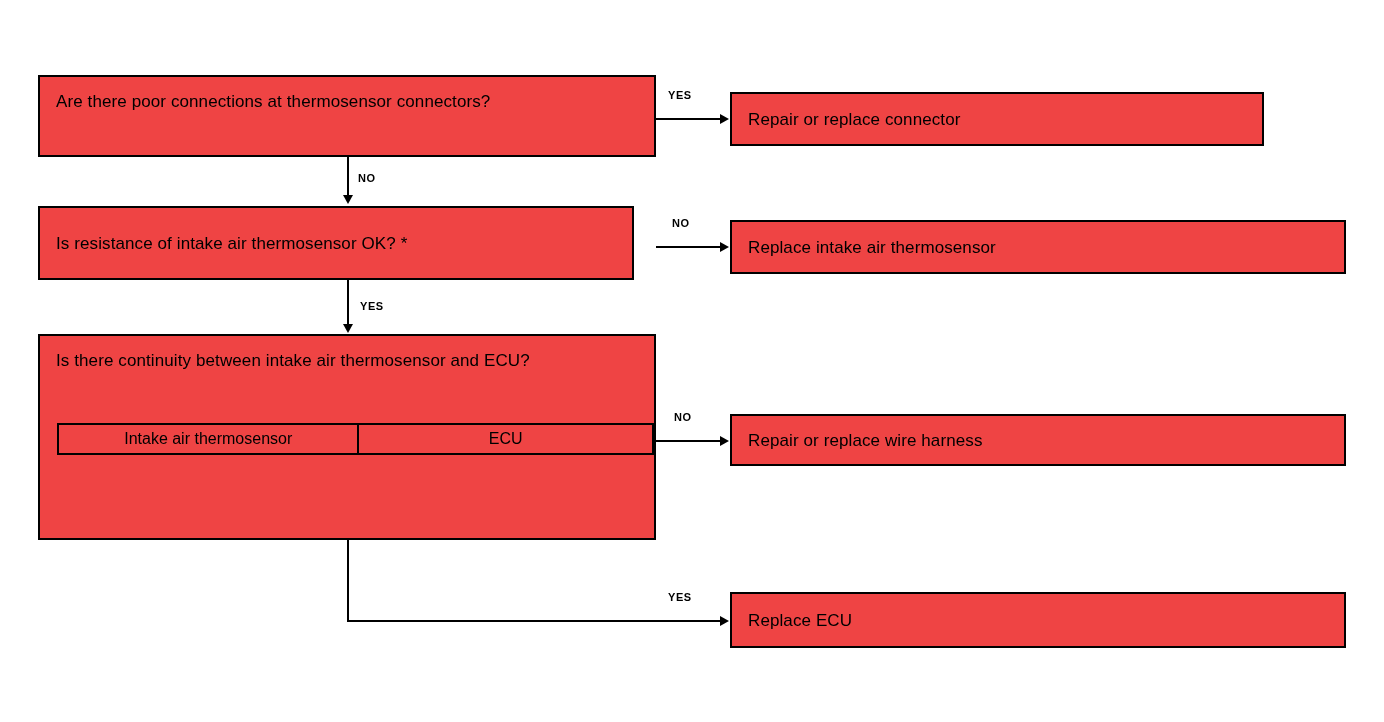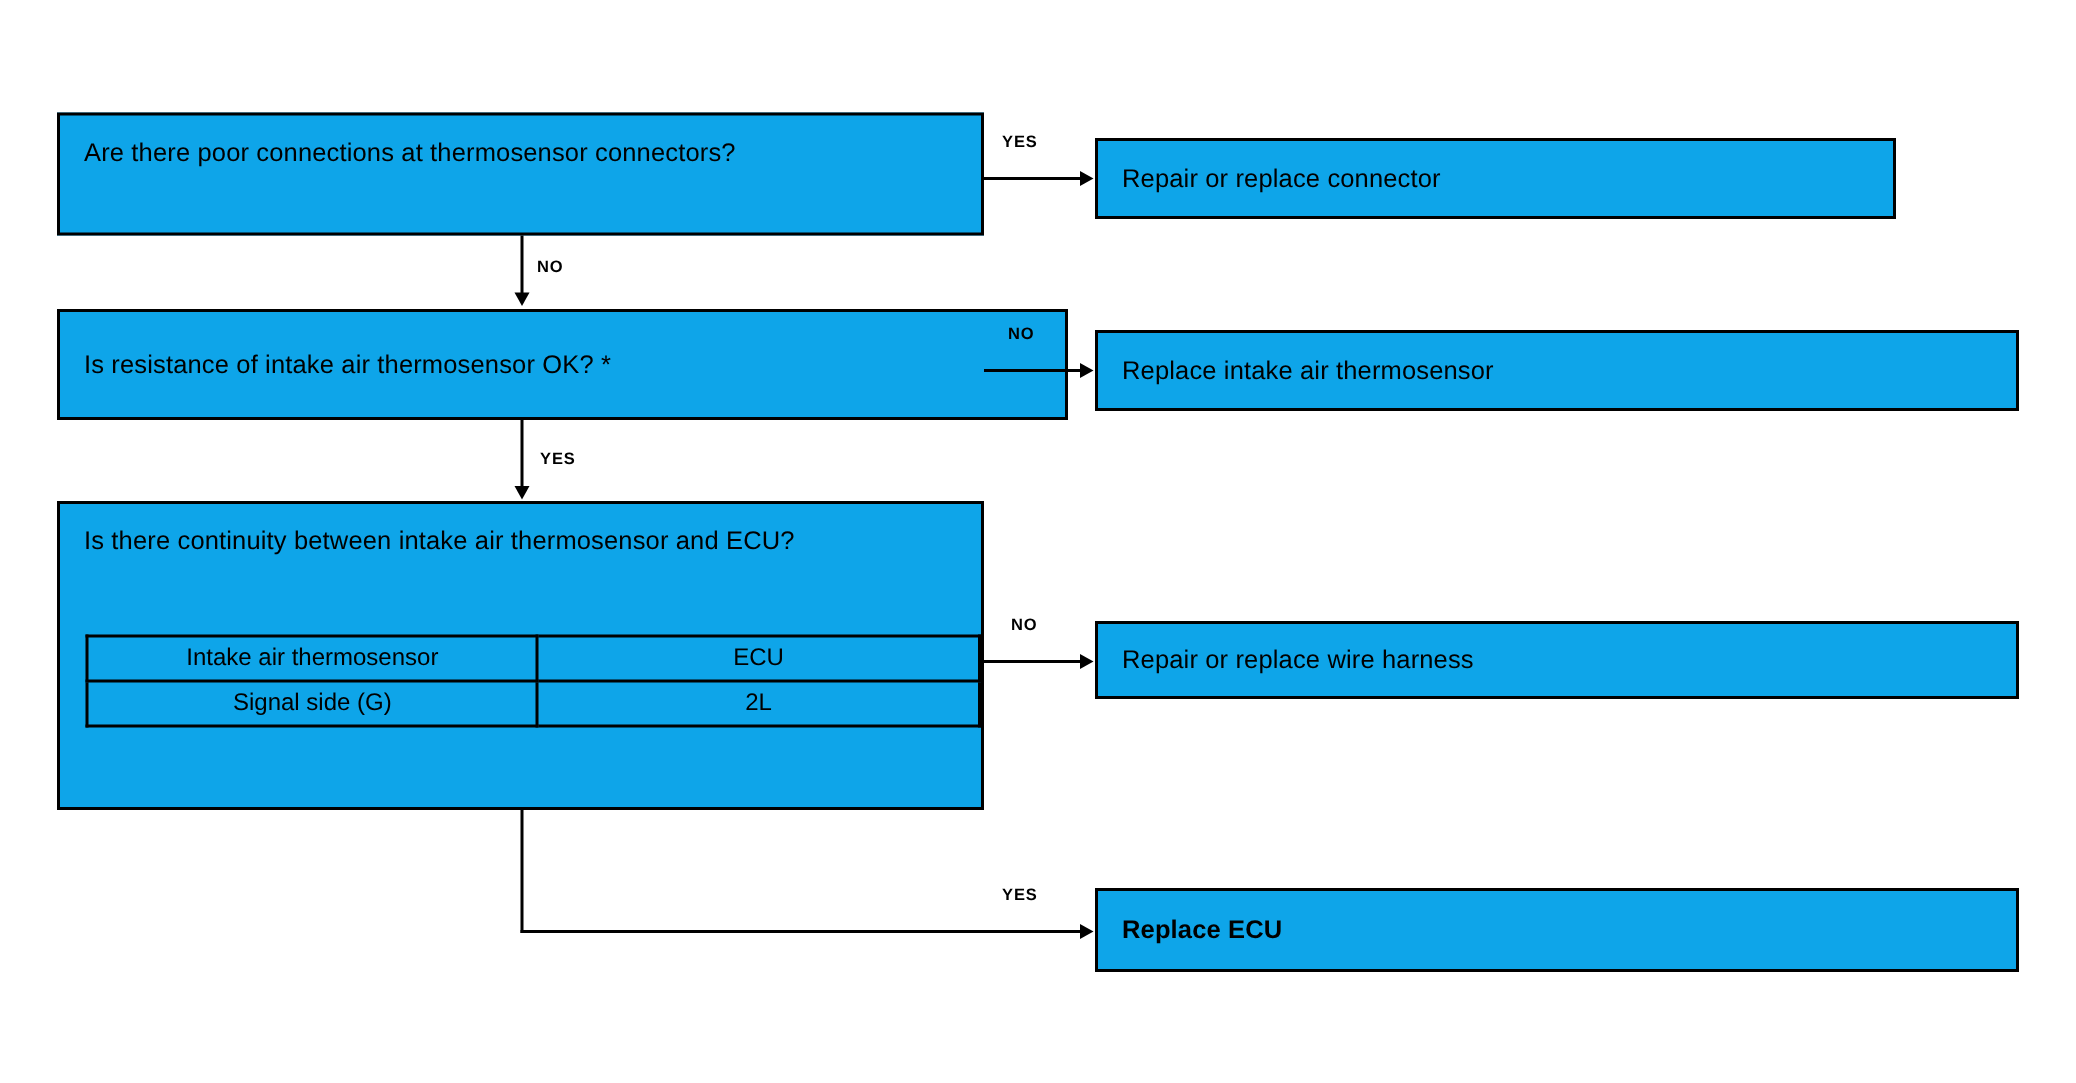--- a/index.html
+++ b/index.html
@@ -14,21 +14,21 @@
   #canvas {
     position: relative;
     width: 1384px;
     height: 722px;
     background: #ffffff;
     overflow: hidden;
   }
   .box {
     position: absolute;
     border: 2px solid #000000;
-    background: #0ea5e9;
+    background: #ef4444;
     box-sizing: border-box;
   }
   .box-text {
     position: absolute;
     font-size: 17px;
     line-height: 25px;
     letter-spacing: 0.1px;
     color: #000000;
     white-space: pre-line;
   }
@@ -107,21 +107,21 @@
   <div class="edge-label" style="left:668px; top:89px;">YES</div>
 
   <div class="box" style="left:730px; top:92px; width:534px; height:54px;">
     <div class="box-text a-text">Repair or replace connector</div>
   </div>
 
   <div class="line-v" style="left:347px; top:157px; height:40px;"></div>
   <div class="arrow-down" style="left:343px; top:195px;"></div>
   <div class="edge-label" style="left:358px; top:172px;">NO</div>
 
-  <div class="box" style="left:38px; top:206px; width:674px; height:74px;">
+  <div class="box" style="left:38px; top:206px; width:596px; height:74px;">
     <div class="box-text a-text">Is resistance of intake air thermosensor OK?  *</div>
   </div>
 
   <div class="line-h" style="left:656px; top:246px; width:66px;"></div>
   <div class="arrow-right" style="left:720px; top:242px;"></div>
   <div class="edge-label" style="left:672px; top:217px;">NO</div>
 
   <div class="box" style="left:730px; top:220px; width:616px; height:54px;">
     <div class="box-text a-text">Replace intake air thermosensor</div>
   </div>
@@ -132,38 +132,34 @@
 
   <div class="box" style="left:38px; top:334px; width:618px; height:206px;">
     <div class="box-text q-text">Is there continuity between intake air thermosensor and ECU?</div>
 
     <table class="inner-table" style="left:17px; top:87px;">
       <tbody>
           <tr>
         <td class="col-a">Intake air thermosensor</td>
         <td class="col-b">ECU</td>
       </tr>
-      <tr>
-        <td class="col-a">Signal side (G)</td>
-        <td class="col-b">2L</td>
-      </tr>
     </tbody>
       </table>
   </div>
 
   <div class="line-h" style="left:656px; top:440px; width:66px;"></div>
   <div class="arrow-right" style="left:720px; top:436px;"></div>
   <div class="edge-label" style="left:674px; top:411px;">NO</div>
 
   <div class="box" style="left:730px; top:414px; width:616px; height:52px;padding-left:37px;">
     <div class="box-text a-text">Repair or replace wire harness</div>
   </div>
 
   <div class="line-v" style="left:347px; top:540px; height:82px;"></div>
   <div class="line-h" style="left:347px; top:620px; width:375px;"></div>
   <div class="arrow-right" style="left:720px; top:616px;"></div>
   <div class="edge-label" style="left:668px; top:591px;">YES</div>
 
-  <div class="box" style="left:730px; top:592px; width:616px; height:56px;font-weight:bold;">
+  <div class="box" style="left:730px; top:592px; width:616px; height:56px;">
     <div class="box-text a-text">Replace ECU</div>
   </div>
 
 </div>
 
 </body></html>

